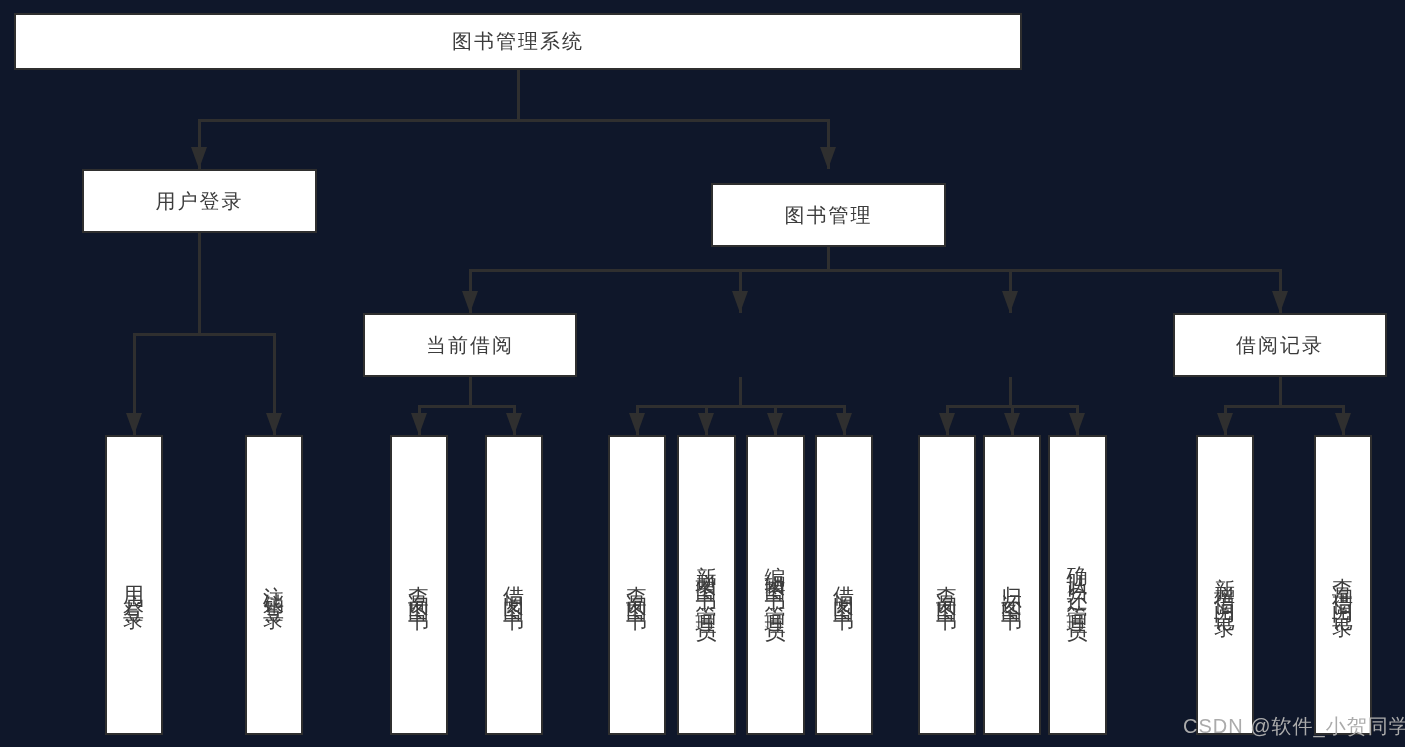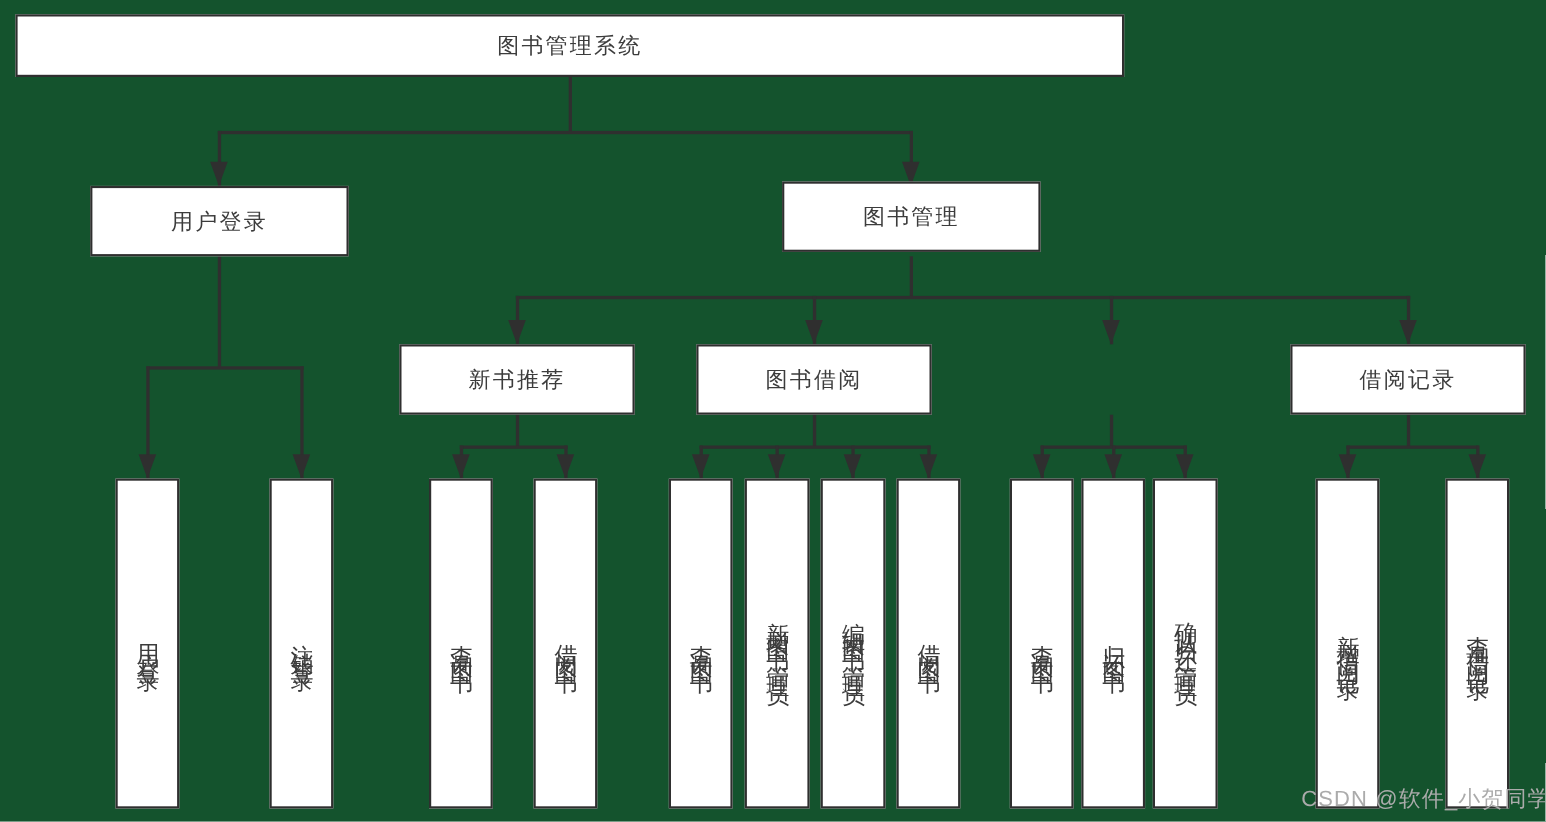--- a/index.html
+++ b/index.html
@@ -1,17 +1,17 @@
 <!DOCTYPE html>
 <html><head>
 <meta charset="utf-8">
 <style>
   html,body{margin:0;padding:0;background:#ffffff;}
   .stage{
-    position:relative;width:1405px;height:747px;background:#14532d;
+    position:relative;width:1405px;height:747px;background:#0f172a;
     font-family:"Liberation Sans","DejaVu Sans",sans-serif;overflow:hidden;
   }
   .node{
     position:absolute;box-sizing:border-box;background:#ffffff;
     border:2.5px solid #2f2f2f;color:#3c3c3c;
     display:flex;align-items:center;justify-content:center;
     font-size:20px;letter-spacing:2px;text-align:center;z-index:2;
   }
   .leaf{
     writing-mode:vertical-rl;
@@ -37,42 +37,41 @@
   <div class="node" style="left:14px;top:13px;width:1008px;height:57px">图书管理系统</div>
 
   <div class="vline" style="left:516.5px;top:70px;height:50px"></div>
   <div class="hline" style="left:197.5px;top:119px;width:632px"></div>
   <div class="vline" style="left:197.5px;top:119px;height:50px"></div>
   <div class="arrow" style="left:191px;top:147px"></div>
   <div class="vline" style="left:826.5px;top:119px;height:50px"></div>
   <div class="arrow" style="left:820px;top:147px"></div>
 
   <div class="node" style="left:82px;top:169px;width:235px;height:64px">用户登录</div>
-  <div class="node" style="left:711px;top:165px;width:235px;height:64px">图书管理</div>
+  <div class="node" style="left:711px;top:183px;width:235px;height:64px">图书管理</div>
 
   <div class="vline" style="left:197.5px;top:233px;height:102px"></div>
   <div class="hline" style="left:132.5px;top:333px;width:143px"></div>
   <div class="vline" style="left:132.5px;top:333px;height:102px"></div>
   <div class="arrow" style="left:126px;top:413px"></div>
   <div class="vline" style="left:272.5px;top:333px;height:102px"></div>
   <div class="arrow" style="left:266px;top:413px"></div>
 
   <div class="vline" style="left:826.5px;top:233px;height:38px"></div>
   <div class="hline" style="left:468.5px;top:269px;width:813px"></div>
   <div class="vline" style="left:468.5px;top:269px;height:44px"></div>
   <div class="arrow" style="left:462px;top:291px"></div>
   <div class="vline" style="left:738.5px;top:269px;height:44px"></div>
   <div class="arrow" style="left:732px;top:291px"></div>
   <div class="vline" style="left:1008.5px;top:269px;height:44px"></div>
   <div class="arrow" style="left:1002px;top:291px"></div>
   <div class="vline" style="left:1278.5px;top:269px;height:44px"></div>
   <div class="arrow" style="left:1272px;top:291px"></div>
 
-  <div class="node" style="left:363px;top:313px;width:214px;height:64px">新书推荐</div>
-  <div class="node" style="left:633px;top:313px;width:214px;height:64px">图书借阅</div>
+  <div class="node" style="left:363px;top:313px;width:214px;height:64px">当前借阅</div>
   <div class="node" style="left:1173px;top:313px;width:214px;height:64px">借阅记录</div>
 
   <div class="vline" style="left:468.5px;top:377px;height:30px"></div>
   <div class="hline" style="left:417.5px;top:405px;width:98px"></div>
   <div class="vline" style="left:417.5px;top:405px;height:30px"></div>
   <div class="arrow" style="left:411px;top:413px"></div>
   <div class="vline" style="left:512.5px;top:405px;height:30px"></div>
   <div class="arrow" style="left:506px;top:413px"></div>
 
   <div class="vline" style="left:738.5px;top:377px;height:30px"></div>

